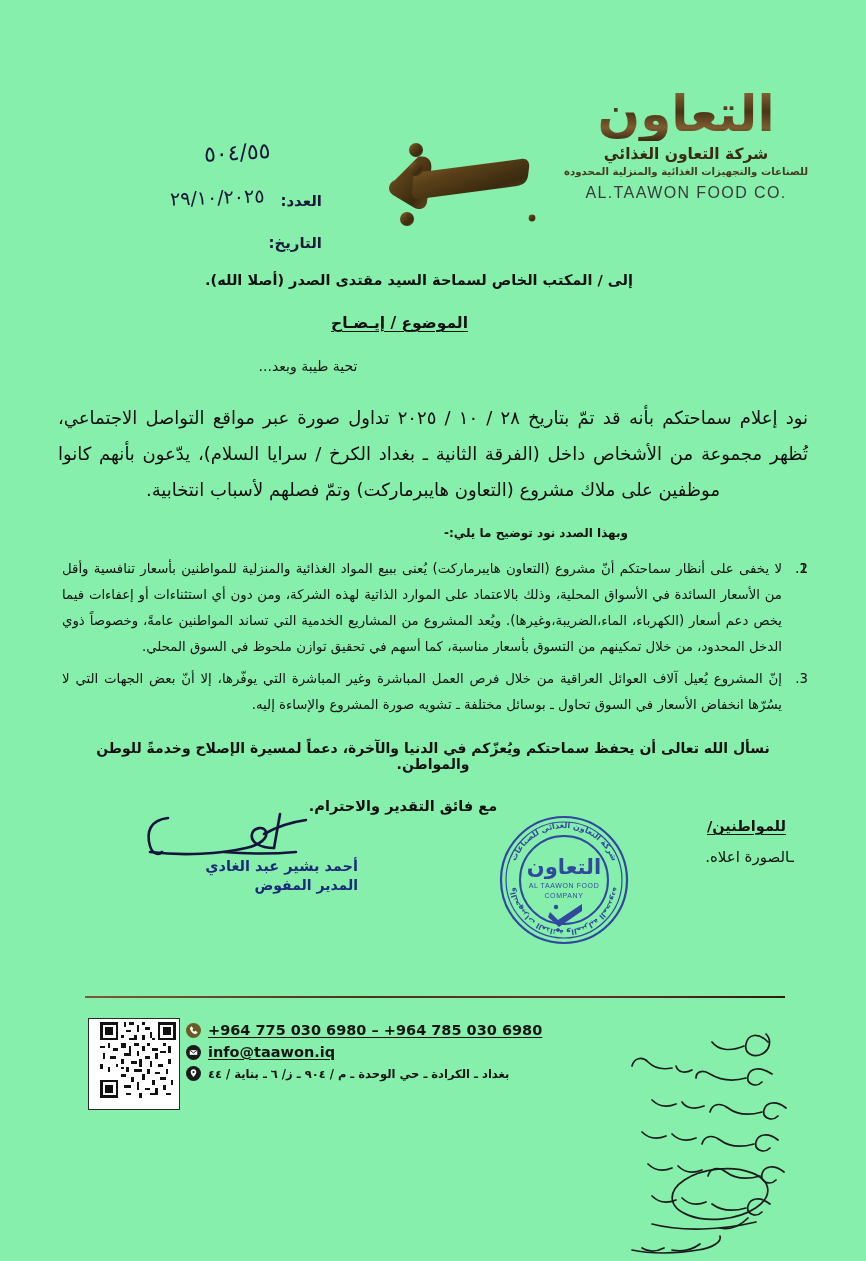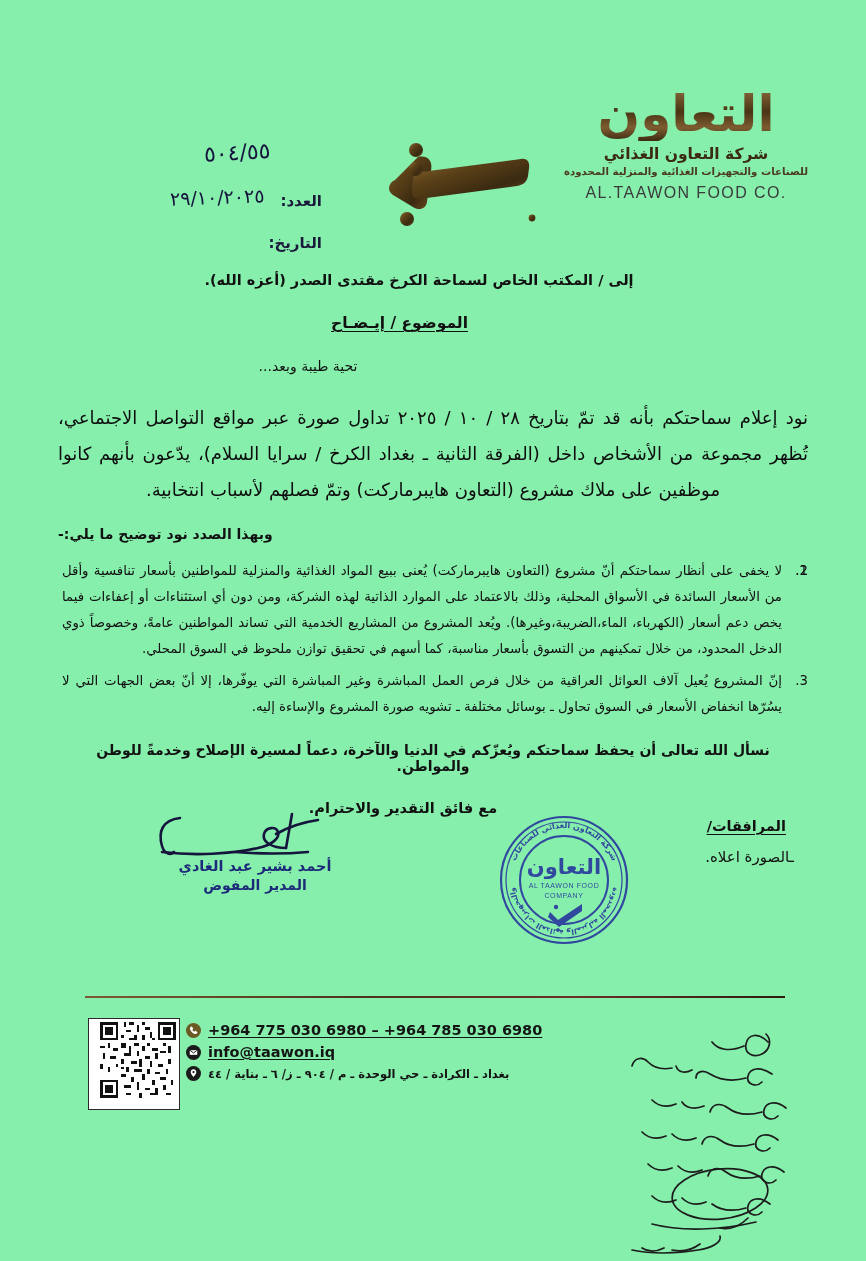--- a/index.html
+++ b/index.html
@@ -153,23 +153,23 @@
     font-family: "DejaVu Sans", "Liberation Sans", sans-serif;
     font-size: 18px;
     line-height: 2.0;
     text-align: justify;
     text-align-last: center;
     color: #0d0d0d;
     margin: 0 0 18px 0;
   }
   .sub-lead {
     font-family: "DejaVu Sans", "Liberation Sans", sans-serif;
-    font-size: 14px;
-    font-weight: 700;
-    text-align: left;
+    font-size: 12px;
+    font-weight: 700;
+    text-align: right;
     margin: 0 0 16px 0;
     padding-right: 180px;
   }
 
   ol.items {
     list-style: none;
     margin: 0 0 14px 0;
     padding: 0;
   }
   ol.items > li {
@@ -228,23 +228,22 @@
   .att-item {
     font-family: "DejaVu Sans", "Liberation Sans", sans-serif;
     font-size: 15px;
     padding-right: 14px;
   }
 
   
   .signature-block {
     position: absolute;
     top: 808px;
-    left: 140px;
+    left: 128px;
     width: 230px;
-    text-align: center;
     direction: rtl;
   }
   .sig-scribble { height: 56px; }
   .sig-name {
     font-family: "DejaVu Sans", "Liberation Sans", sans-serif;
     font-size: 14.5px;
     font-weight: 700;
     color: #1d2a7a;
     letter-spacing: 0.5px;
     margin-top: -6px;
@@ -367,21 +366,21 @@
       <span class="ref-hand">٥٠٤/٥٥</span>
     </div>
     <div class="ref-row">
       <span class="ref-label">التاريخ:</span>
       <span class="ref-hand date">٢٩/١٠/٢٠٢٥</span>
     </div>
   </div>
 
   <div class="body-wrap">
 
-    <div class="to-line">إلى / المكتب الخاص لسماحة الكرخ مقتدى الصدر (أعزه الله).</div>
+    <div class="to-line">إلى / المكتب الخاص لسماحة السيد مقتدى الصدر (أصلا الله).</div>
 
     <div class="subject-line">الموضوع / إيـضـاح</div>
 
     <div class="greeting">تحية طيبة وبعد...</div>
 
     <p class="para">نود إعلام سماحتكم بأنه قد تمّ بتاريخ ٢٨ / ١٠ / ٢٠٢٥ تداول صورة عبر مواقع التواصل الاجتماعي، تُظهر مجموعة من الأشخاص داخل (الفرقة الثانية ـ بغداد الكرخ / سرايا السلام)، يدّعون بأنهم كانوا موظفين على ملاك مشروع (التعاون هايبرماركت) وتمّ فصلهم لأسباب انتخابية.</p>
 
     <div class="sub-lead">وبهذا الصدد نود توضيح ما يلي:-</div>
 
     <ol class="items">
@@ -397,21 +396,21 @@
         <span>إنّ المشروع يُعيل آلاف العوائل العراقية من خلال فرص العمل المباشرة وغير المباشرة التي يوفّرها، إلا أنّ بعض الجهات التي لا يسُرّها انخفاض الأسعار في السوق تحاول ـ بوسائل مختلفة ـ تشويه صورة المشروع والإساءة إليه.</span>
       </li>
     </ol>
 
     <div class="closing-prayer">نسأل الله تعالى أن يحفظ سماحتكم ويُعزّكم في الدنيا والآخرة، دعماً لمسيرة الإصلاح وخدمةً للوطن والمواطن.</div>
 
     <div class="regards">مع فائق التقدير والاحترام.</div>
   </div>
 
   <div class="attachments">
-    <div class="att-title">المرافقات/</div>
+    <div class="att-title">للمواطنين/</div>
     <div class="att-item">ـالصورة اعلاه.</div>
   </div>
 
   <div class="signature-block">
     <div class="sig-scribble">
       <svg width="230" height="58" viewBox="0 0 230 58">
         <g fill="none" stroke="#14143c" stroke-width="2.6" stroke-linecap="round">
           <path d="M40,10 C22,12 18,24 22,38 C24,45 30,48 34,44"></path>
           <path d="M22,44 C55,48 92,46 118,40 C132,37 140,30 138,24 C136,18 126,19 124,26 C122,34 132,40 146,40"></path>
           <path d="M146,40 L152,6"></path>

